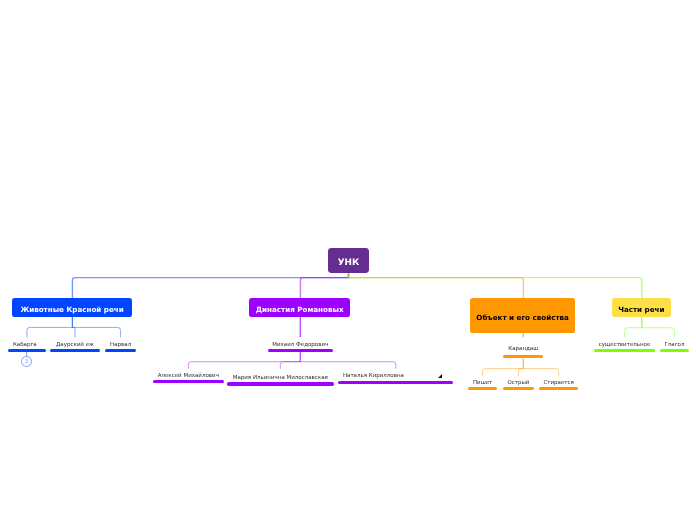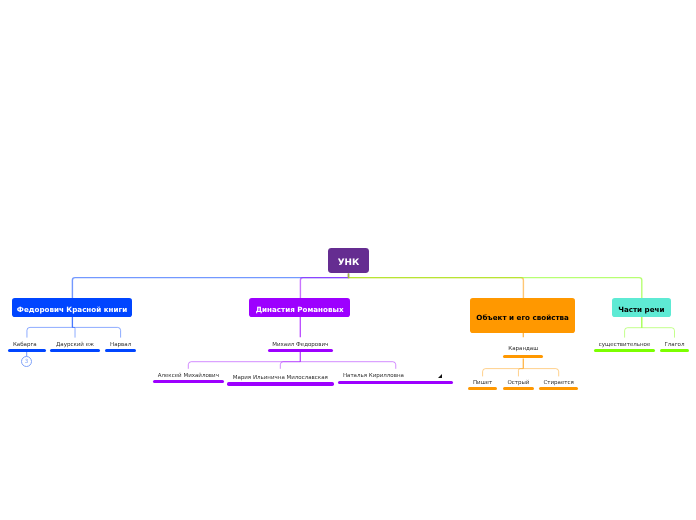--- a/index.html
+++ b/index.html
@@ -61,21 +61,21 @@
       <path d="M 641.8 316.8 L 641.8 327.7" fill="none" stroke="#7CFF00" stroke-width="1.3" stroke-linecap="butt" stroke-opacity="0.72"></path>
       <path d="M 641.8 327.7 L 627.6 327.7 Q 624.6 327.7 624.6 330.7 L 624.6 337.6" fill="none" stroke="#7CFF00" stroke-width="1" stroke-linecap="butt" stroke-opacity="0.45"></path>
       <path d="M 641.8 327.7 L 671.5 327.7 Q 674.5 327.7 674.5 330.7 L 674.5 337.6" fill="none" stroke="#7CFF00" stroke-width="1" stroke-linecap="butt" stroke-opacity="0.45"></path>
     </svg>
 
   <div class="node" id="root-node" style="background:#652D91;color:#FFFFFF;">
     <span class="lbl">УНК</span>
   </div>
 
   <div class="node" style="left:12.2px;top:298.4px;width:119.7px;height:18.4px;background:#0045FF;color:#FFFFFF;">
-    <span class="lbl">Федорович Красной книги</span>
+    <span class="lbl">Животные Красной речи</span>
   </div>
   <div class="leaf lal" style="left:8px;top:340px;width:37.9px;height:11.9px;">
     <span class="txt">Кабарга</span>
     <span class="bar" style="background:#0045FF;"></span>
   </div>
   <div class="badge" style="left:21.1px;top:356.1px;">
     <span>3</span>
   </div>
   <div class="leaf" style="left:50.3px;top:340px;width:49.45px;height:11.9px;">
     <span class="txt">Даурский еж</span>
@@ -120,21 +120,21 @@
   </div>
   <div class="leaf" style="left:502.7px;top:378px;width:31.5px;height:11.9px;">
     <span class="txt">Острый</span>
     <span class="bar" style="background:#FF9800;"></span>
   </div>
   <div class="leaf" style="left:538.9px;top:378px;width:39.6px;height:11.9px;">
     <span class="txt">Стирается</span>
     <span class="bar" style="background:#FF9800;"></span>
   </div>
 
-  <div class="node" style="left:612px;top:298.4px;width:58.6px;height:18.4px;background:#5eead4;color:#000000;">
+  <div class="node" style="left:612px;top:298.4px;width:58.6px;height:18.4px;background:#fde047;color:#000000;">
     <span class="lbl">Части речи</span>
   </div>
   <div class="leaf" style="left:594.2px;top:340px;width:60.8px;height:11.9px;">
     <span class="txt">существительное</span>
     <span class="bar" style="background:#7CFF00;"></span>
   </div>
   <div class="leaf" style="left:659.7px;top:340px;width:29.6px;height:11.9px;">
     <span class="txt">Глагол</span>
     <span class="bar" style="background:#7CFF00;"></span>
   </div>

